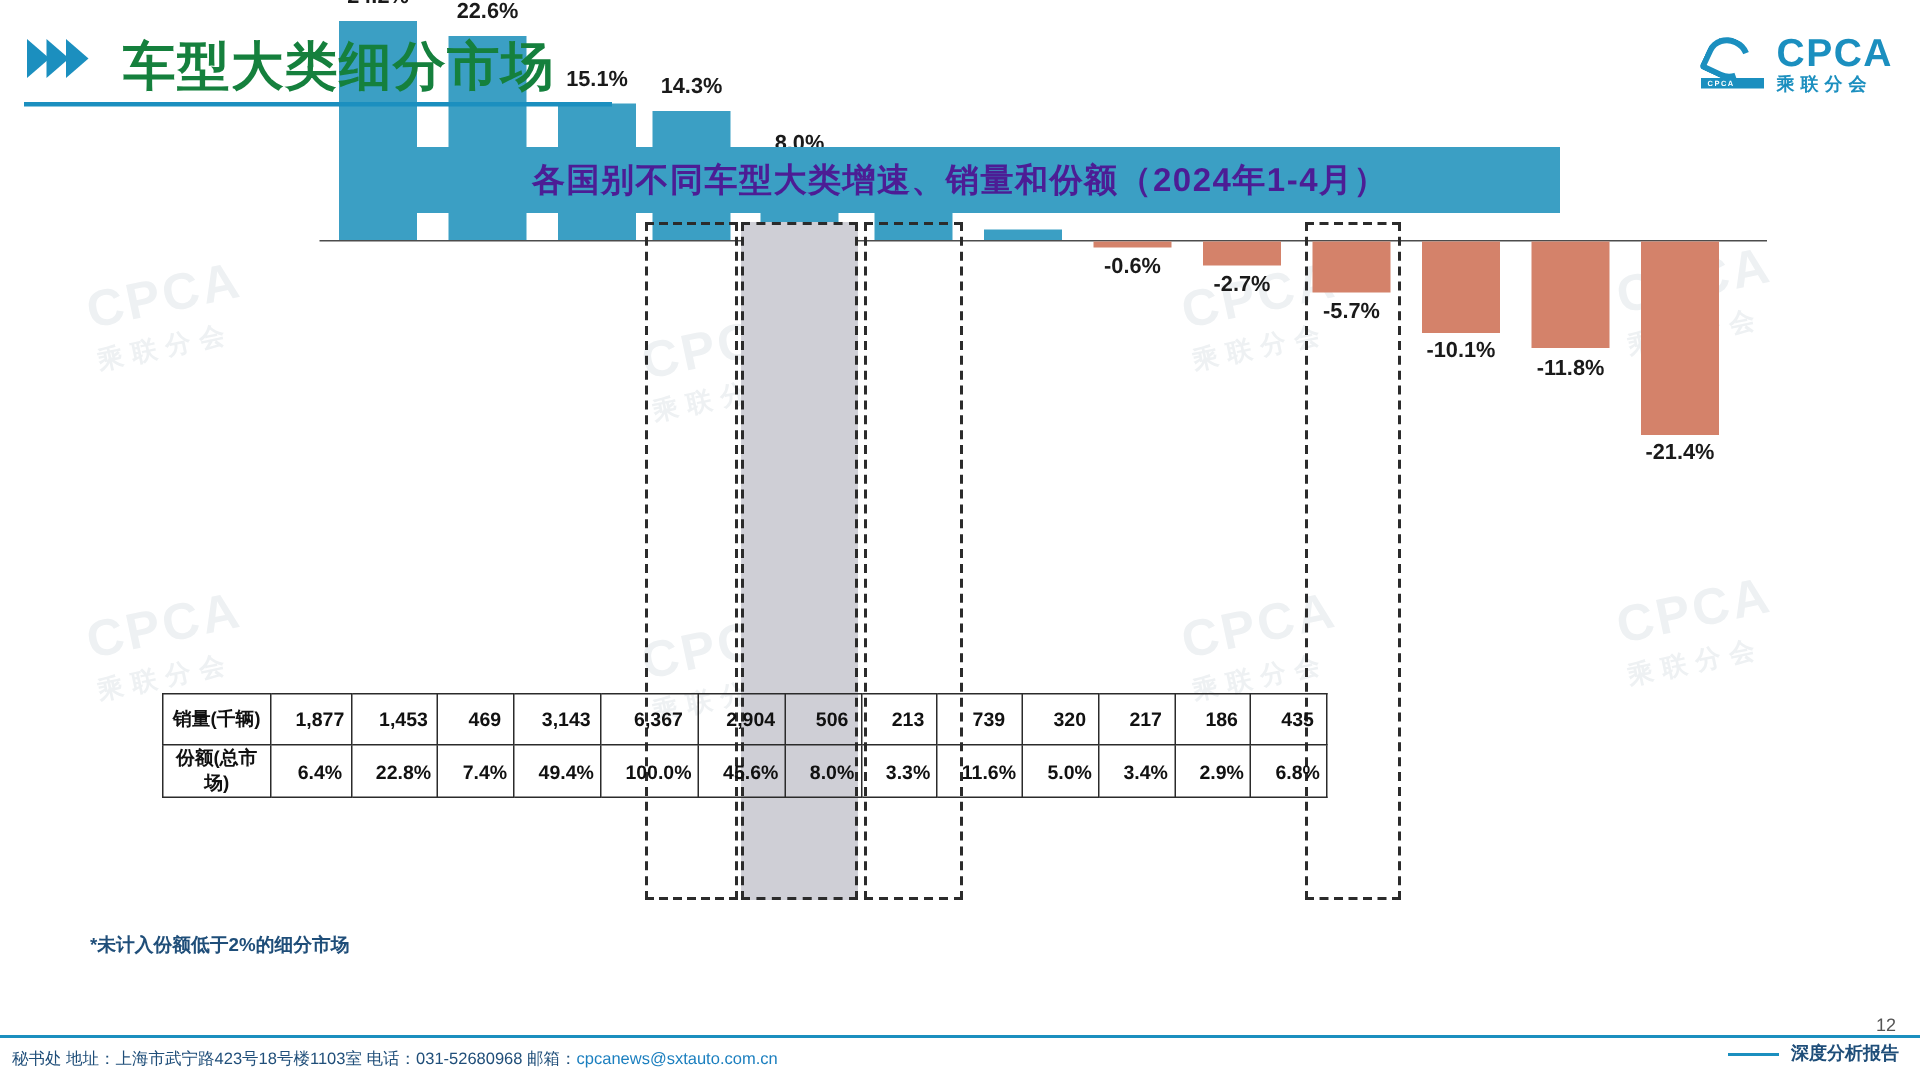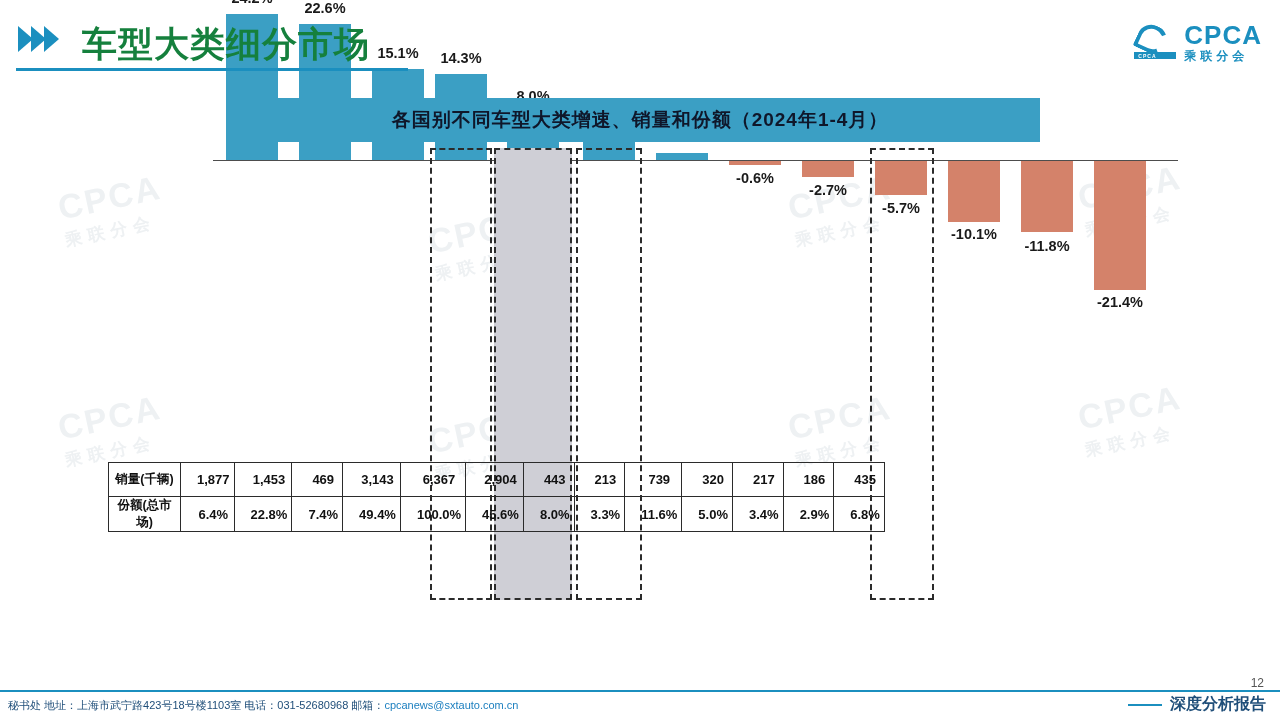--- a/index.html
+++ b/index.html
@@ -40,21 +40,21 @@
   }
   .logo-mark .bar { position:absolute; left:0; bottom:2px; width:42px; height:7px; background:#1b8fbf; }
   .logo-mark .bar span { position:absolute; left:4px; top:1px; font-size:5px; color:#fff; font-weight:bold; letter-spacing:1px;}
   .logo-text { line-height:1; }
   .logo-text .cpca { font-size:26px; font-weight:bold; color:#1b8fbf; letter-spacing:1px; }
   .logo-text .cn { font-size:12px; font-weight:bold; color:#1b8fbf; letter-spacing:4px; margin-top:2px;}
 
   
   .banner {
     position:absolute; left:240px; top:98px; width:800px; height:44px;
-    background:#3b9fc4; color:#0f172a; font-size:19px; font-weight:bold;
+    background:#3b9fc4; color:#4c1d95; font-size:22px; font-weight:bold;
     display:flex; align-items:center; justify-content:center; z-index:3;
     letter-spacing:1px;
   }
 
   
   #chart { position:absolute; left:108px; top:160px; width:1070px; height:300px; z-index:2; }
   .zero-line { position:absolute; left:105px; top:0; width:965px; height:1px; background:#4d4d4d; }
   .bar { position:absolute; width:52px; }
   .bar .rect { position:absolute; width:52px; }
   .bar .lbl { position:absolute; width:90px; text-align:center; font-size:14.5px; font-weight:bold; color:#1a1a1a; left:-19px; }
@@ -80,21 +80,21 @@
   td.v { font-weight:bold;padding-left:16px; }
 
   
   .notes { position:absolute; left:60px; top:622px; z-index:3; }
   .notes div { font-size:12.5px; font-weight:bold; color:#1f4e79; margin-bottom:10px; }
 
   
   .footer-line { position:absolute; left:0; top:690px; width:1280px; height:2px; background:#1b8fbf; z-index:3;}
   .footer { position:absolute; left:8px; top:698px; font-size:11px; color:#1f4e79; z-index:3; }
   .footer .mail { color:#1b7fbf; }
-  .footer-right { position:absolute; right:14px; top:694px; font-size:16px; font-weight:bold; color:#1f4e79; z-index:3; }
+  .footer-right { position:absolute; right:14px; top:694px; font-size:12px; font-weight:bold; color:#1f4e79; z-index:3; }
   .footer-right .sep { display:inline-block; width:34px; height:2px; background:#1b8fbf; vertical-align:middle; margin-right:8px;}
   .page-num { position:absolute; right:16px; top:676px; font-size:12px; color:#555; z-index:3;margin-left:48px; }
 </style>
 </head>
 <body>
 
 <div class="wm" style="left:60px; top:178px;">CPCA<small>乘联分会</small></div>
 <div class="wm" style="left:430px; top:212px;">CPCA<small>乘联分会</small></div>
 <div class="wm" style="left:790px; top:178px;">CPCA<small>乘联分会</small></div>
 <div class="wm" style="left:1080px; top:168px;">CPCA<small>乘联分会</small></div>
@@ -196,21 +196,21 @@
   <table>
     <tbody>
     <tr>
       <td class="rowhead">销量(千辆)</td>
       <td class="v">1,877</td>
       <td class="v">1,453</td>
       <td class="v">469</td>
       <td class="v">3,143</td>
       <td class="v">6,367</td>
       <td class="v">2,904</td>
-      <td class="v">443</td>
+      <td class="v">506</td>
       <td class="v">213</td>
       <td class="v">739</td>
       <td class="v">320</td>
       <td class="v">217</td>
       <td class="v">186</td>
       <td class="v">435</td>
     </tr>
     <tr>
       <td class="rowhead">份额(总市场)</td>
       <td class="v">6.4%</td>
@@ -225,20 +225,21 @@
       <td class="v">5.0%</td>
       <td class="v">3.4%</td>
       <td class="v">2.9%</td>
       <td class="v">6.8%</td>
     </tr>
   </tbody>
     </table>
 </div>
 
 <div class="notes">
+  <div>*未计入份额低于2%的细分市场</div>
 </div>
 
 <div class="page-num">12</div>
 <div class="footer-line"></div>
 <div class="footer">
   <span>秘书处   地址：上海市武宁路423号18号楼1103室   电话：031-52680968   邮箱：</span><span class="mail">cpcanews@sxtauto.com.cn</span>
 </div>
 <div class="footer-right">
   <span class="sep"></span><span>深度分析报告</span>
 </div>

